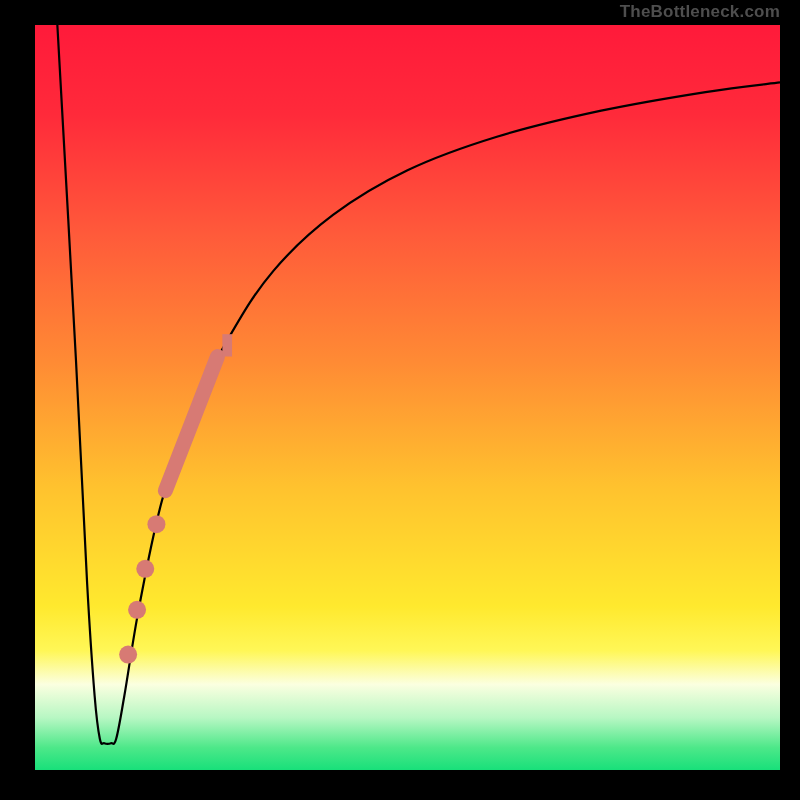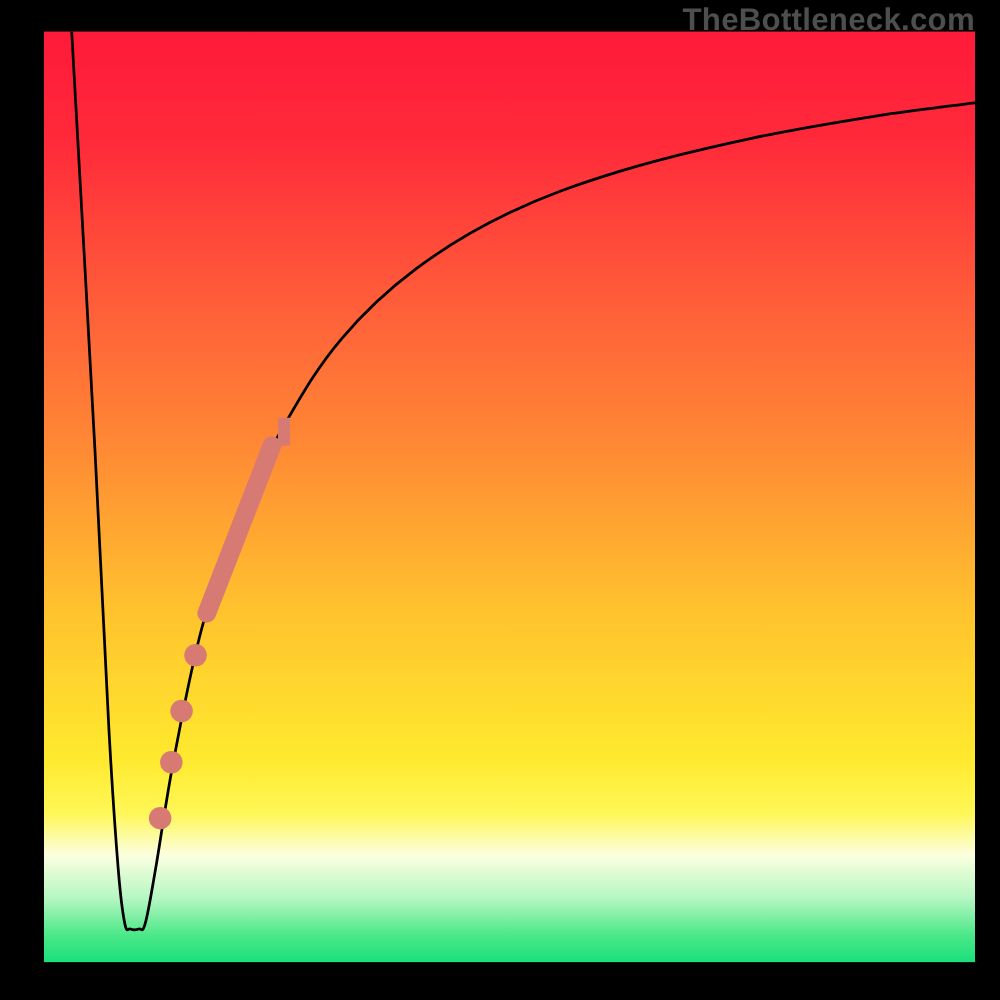--- a/index.html
+++ b/index.html
@@ -24,21 +24,21 @@
     top: 25px;
     width: 745px;
     height: 745px;
     overflow: hidden;
   }
   .watermark {
     position: absolute;
     top: 2px;
     right: 20px;
     font-family: Arial, Helvetica, sans-serif;
-    font-size: 25px;
+    font-size: 17px;
     font-weight: 600;
     color: #4e4e4e;
     letter-spacing: 0.2px;
   }
   svg { display: block; }
 </style>
 </head>
 <body>
 
 <div class="frame">

